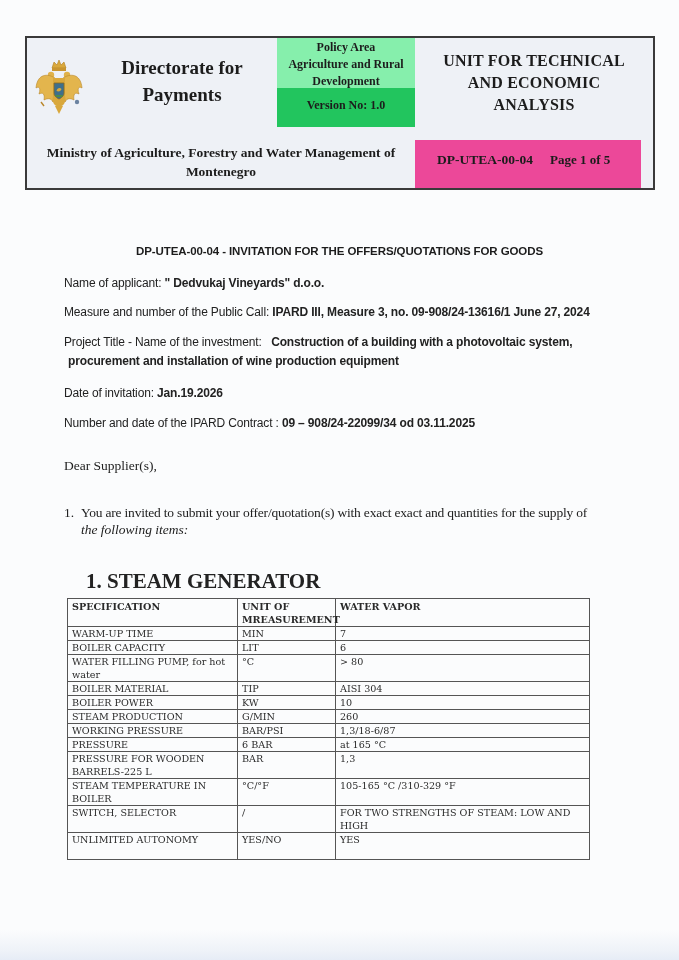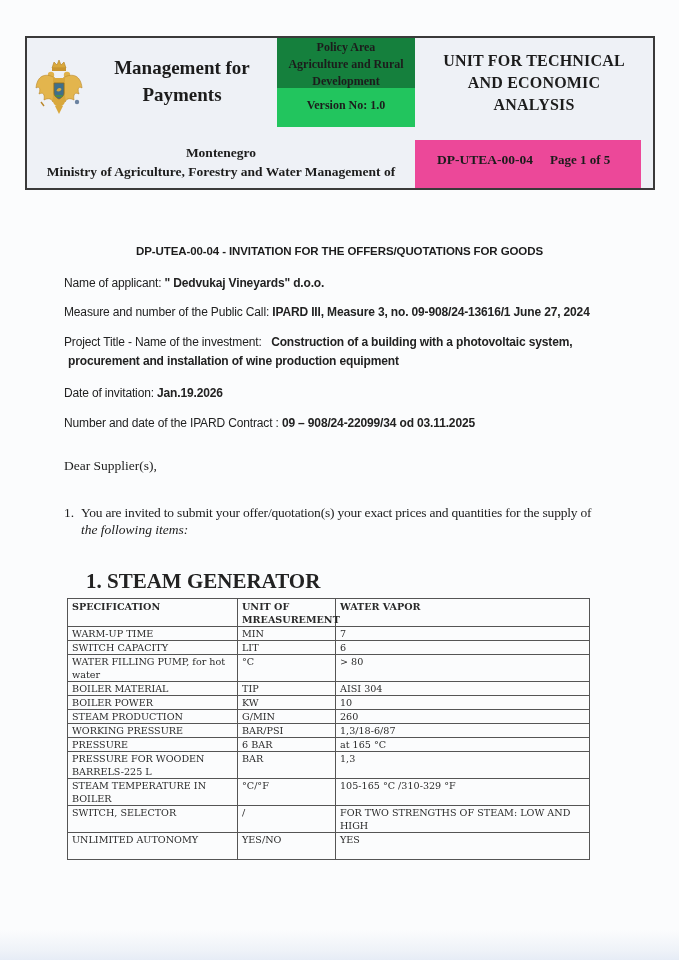--- a/index.html
+++ b/index.html
@@ -15,21 +15,21 @@
     background: linear-gradient(to bottom, rgba(250,251,253,0) 0%, #eef2f8 70%, #e6ecf6 100%);
   }
   
   .hdr {
     position: absolute; left: 25px; top: 36px; width: 630px; height: 154px;
     border: 2px solid #3a3a3a; box-sizing: border-box;
     background: #eef1f6;
   }
   .hdr .cell { position: absolute; box-sizing: border-box; border-color: #3a3a3a; border-style: solid; border-width: 0; }
   .c-dir { left: 0; top: 0; width: 250px; height: 102px; border-right-width: 2px; border-bottom-width: 2px; }
-  .c-pol { left: 250px; top: 0; width: 138px; height: 63px; border-right-width: 2px; border-bottom-width: 2px; background:#15803d; }
+  .c-pol { left: 250px; top: 0; width: 138px; height: 63px; border-right-width: 2px; border-bottom-width: 2px; background:#86efac; }
   .c-ver { left: 250px; top: 50px; width: 138px; height: 39px; border-right-width: 2px; border-bottom-width: 2px; background:#22c55e; }
   .c-unit { left: 388px; top: 0; width: 238px; height: 102px; border-bottom-width: 2px; }
   .c-min { left: 0; top: 102px; width: 388px; height: 48px; border-right-width: 2px; }
   .c-code { left: 388px; top: 102px; width: 140px; height: 48px; border-right-width: 2px; background:#ec4899; }
   .c-page { left: 516px; top: 102px; width: 98px; height: 48px; background:#ec4899; }
 
   .dir-title {
     position: absolute; left: 80px; top: 16px; width: 150px;
     text-align: center; font-weight: bold; font-size: 19px; line-height: 27px;
   }
@@ -91,21 +91,21 @@
 
       <path d="M21 25 L31 25 L31 35 C31 39, 26 41, 26 41 C26 41, 21 39, 21 35 Z" fill="#3f6f8c" stroke="#8a6a1c" stroke-width="0.8"></path>
       <path d="M22 37 L30 37 L29 39 L23 39 Z" fill="#4e8a4a"></path>
       <path d="M23.5 33 C24 30, 27 29, 28.5 31 C28 33, 26 34, 23.5 33 Z" fill="#d9a83c"></path>
 
       <path d="M22 48 L26 56 L30 48 Z" fill="#d9a83c"></path>
       <circle cx="44" cy="44" r="2.2" fill="#6b83a0"></circle>
       <path d="M8 44 L11 48" stroke="#b9862a" stroke-width="1.4"></path>
     </svg>
     <div class="dir-title">
-      <div>Management for</div>
+      <div>Directorate for</div>
       <div>Payments</div>
     </div>
   </div>
 
   <div class="cell c-pol">
     <div class="pol-text">
       <div>Policy Area</div>
       <div>Agriculture and Rural</div>
       <div>Development</div>
     </div>
@@ -118,22 +118,22 @@
   <div class="cell c-unit">
     <div class="unit-text">
       <div>UNIT FOR TECHNICAL</div>
       <div>AND ECONOMIC</div>
       <div>ANALYSIS</div>
     </div>
   </div>
 
   <div class="cell c-min">
     <div class="min-text">
+      <div>Ministry of Agriculture, Forestry and Water Management of</div>
       <div>Montenegro</div>
-      <div>Ministry of Agriculture, Forestry and Water Management of</div>
     </div>
   </div>
 
   <div class="cell c-code">
     <div class="code-text">DP-UTEA-00-04</div>
   </div>
 
   <div class="cell c-page">
     <div class="page-text">Page 1 of 5</div>
   </div>
@@ -160,21 +160,21 @@
   <span>Date of invitation: </span><b>Jan.19.2026</b>
 </div>
 
 <div class="line" style="top:416px;">
   <span>Number and date of the IPARD Contract : </span><b>09 – 908/24-22099/34 od 03.11.2025</b>
 </div>
 
 <div class="serif-line" style="left:64px; top:458px;">Dear Supplier(s),</div>
 
 <div class="serif-line" style="left:64px; top:505px;">1.</div>
-<div class="serif-line" style="left:81px; top:505px; white-space:nowrap; letter-spacing:-0.2px;">You are invited to submit your offer/quotation(s) your exact prices and quantities for the supply of</div>
+<div class="serif-line" style="left:81px; top:505px; white-space:nowrap; letter-spacing:-0.2px;">You are invited to submit your offer/quotation(s) with exact exact and quantities for the supply of</div>
 <div class="serif-line" style="left:81px; top:522px;font-style:italic;">the following items:</div>
 
 <div class="section-heading">1.  STEAM GENERATOR</div>
 
 <table class="spec">
   <colgroup>
       <col class="c1">
       <col class="c2">
       <col>
     </colgroup>
@@ -186,21 +186,21 @@
           <div>MREASUREMENT</div>
         </th>
     <th>WATER VAPOR</th>
   </tr>
   <tr>
     <td>WARM-UP TIME</td>
     <td>MIN</td>
     <td>7</td>
   </tr>
   <tr>
-    <td>SWITCH CAPACITY</td>
+    <td>BOILER CAPACITY</td>
     <td>LIT</td>
     <td>6</td>
   </tr>
   <tr>
     <td>WATER FILLING PUMP, for hot water</td>
     <td>°C</td>
     <td>&gt; 80</td>
   </tr>
   <tr>
     <td>BOILER MATERIAL</td>

